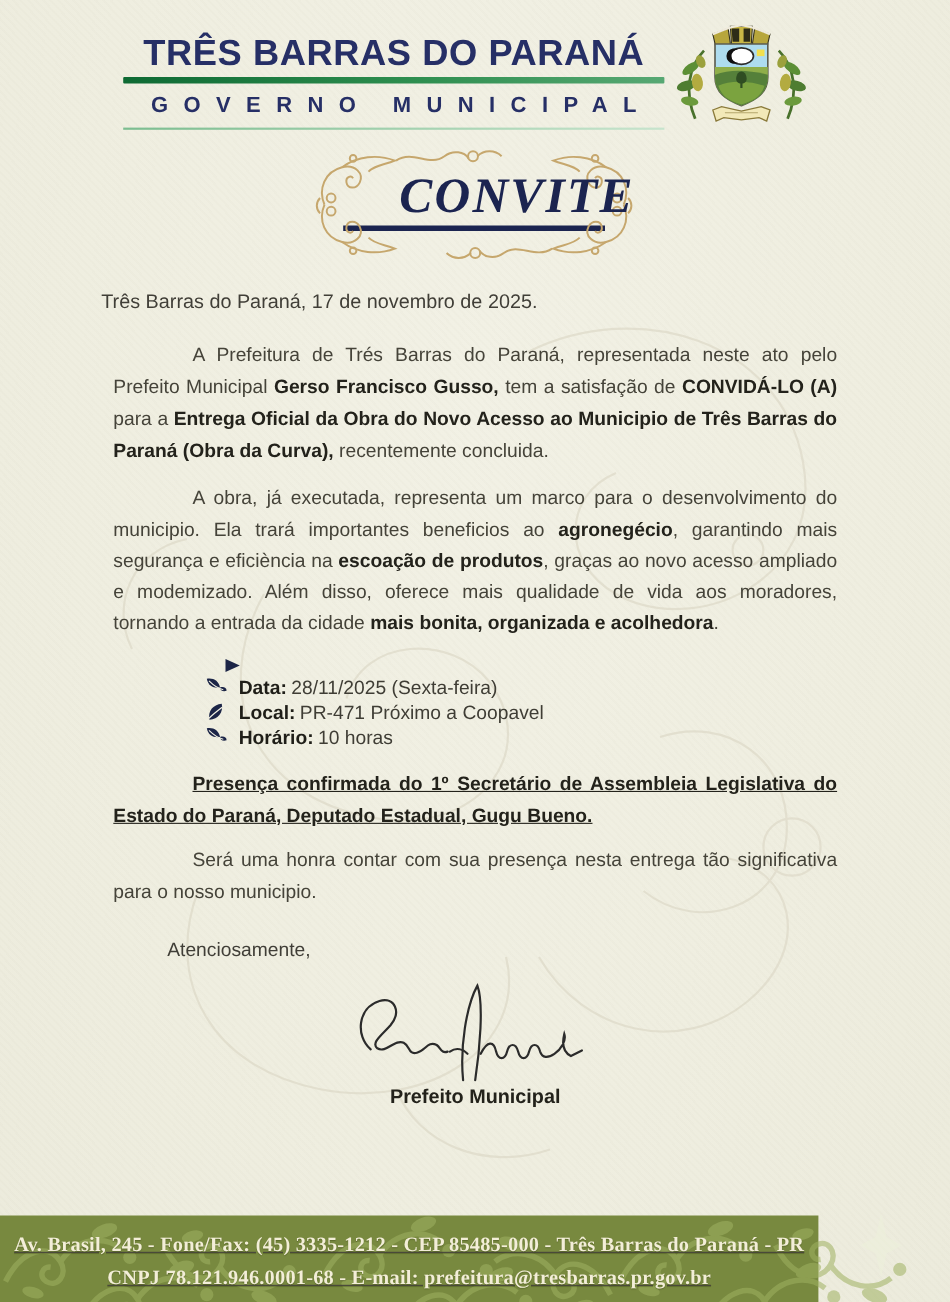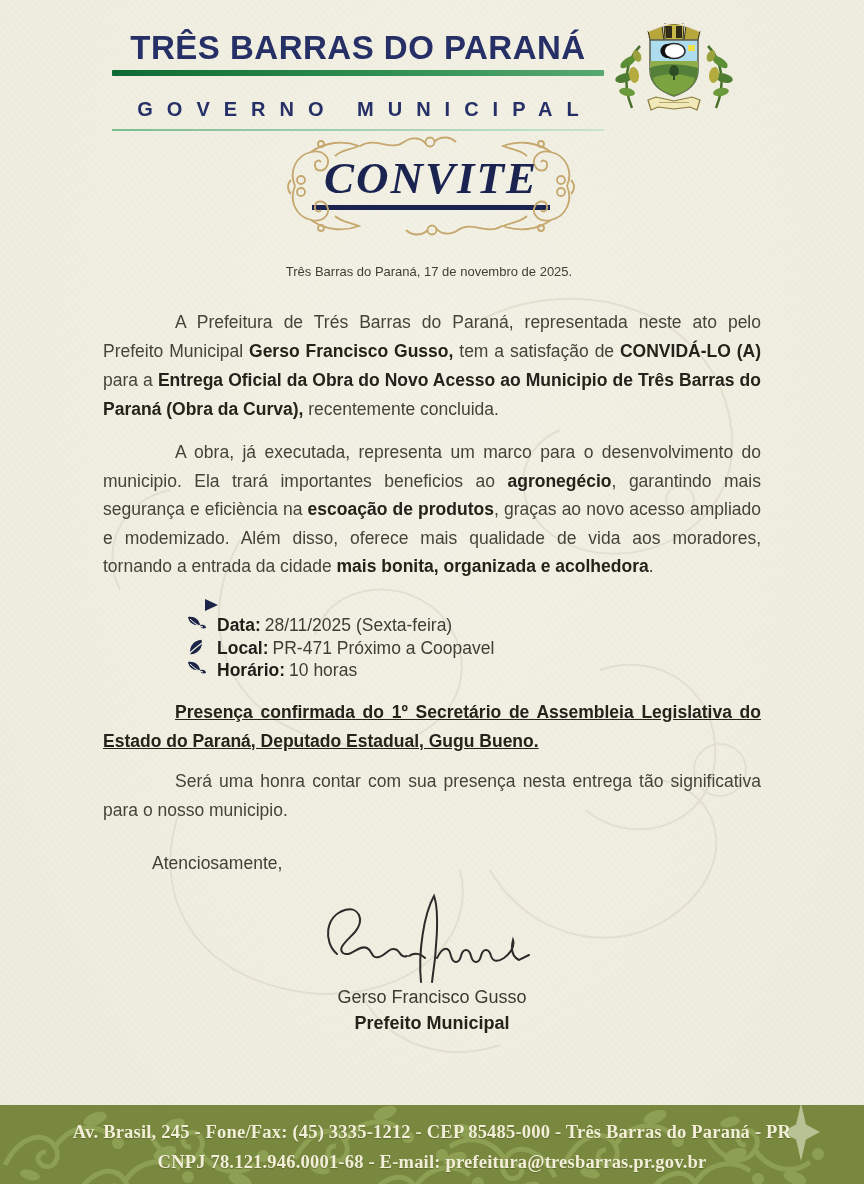--- a/index.html
+++ b/index.html
@@ -15,35 +15,35 @@
     background:
       repeating-linear-gradient(47deg, rgba(120,110,80,0.018) 0 2px, transparent 2px 5px),
       radial-gradient(ellipse at 50% 30%, #f2f1e5 0%, #efeee0 60%, #ecebdc 100%);
   }
   
   .watermark{position:absolute;left:60px;top:250px;opacity:.65;pointer-events:none;}
   
   .header-text{position:absolute;left:112px;top:30px;width:492px;text-align:center;}
   .org-title{font-size:33px;font-weight:bold;color:#262f66;letter-spacing:.5px;line-height:36px;}
   .green-bar{height:6px;margin-top:4px;background:linear-gradient(to right,#0e6a33,#2f8f50 55%,#57a873);border-radius:1px;}
-  .org-subtitle{margin-top:22px;font-size:20px;font-weight:bold;color:#262f66;letter-spacing:14px;text-indent:14px;}
+  .org-subtitle{margin-top:9px;font-size:20px;font-weight:bold;color:#262f66;letter-spacing:14px;text-indent:14px;}
   .thin-green{height:2px;margin-top:8px;background:linear-gradient(to right,#7cbd90,#c7e4cd);}
   .crest{position:absolute;left:604px;top:18px;}
   
   .convite-box{position:absolute;left:285px;top:134px;width:292px;height:104px;}
   .convite-flourish{position:absolute;left:0;top:0;}
   .convite-title{
-    position:relative;margin-top:20px;text-align:center;
+    position:relative;margin-top:20px;text-align:right;
     font-family:"Liberation Serif", serif;font-style:italic;font-weight:bold;
     font-size:45px;color:#1b2450;letter-spacing:2px;line-height:48px;
   }
   .convite-underline{width:238px;height:5px;background:#1b2450;margin:3px auto 0;}
   
-  .date-line{position:absolute;left:108px;top:264px;width:642px;text-align:center;
-    font-size:13px;color:#403e37;}
+  .date-line{position:absolute;left:92px;top:264px;width:642px;text-align:left;
+    font-size:18px;color:#403e37;}
   .letter-body{position:absolute;left:92px;top:300px;width:680px;}
   .para{
     text-align:justify;text-indent:72px;
     font-size:17.5px;line-height:29px;color:#454339;margin:11px;
   }
   .para b{color:#23221b;}
   .p1{margin-top:8px;}
   .p2{margin-top:14px;line-height:28.5px;}
   .p3{margin-top:16px;}
   .p3 b{font-weight:bold;text-decoration:underline;}
@@ -56,21 +56,21 @@
   .arrow-item .bullet-holder{left:18px;}
   .arrow-shape{
     display:inline-block;width:0;height:0;margin-top:3px;
     border-left:13px solid #1c2547;border-top:6px solid transparent;border-bottom:6px solid transparent;
   }
   .closing{margin-top:28px;font-size:17.5px;color:#403e37;text-indent:60px;}
   .sign-wrap{margin-top:10px;text-align:center;}
   .signer-name{font-size:18px;color:#3c3a33;line-height:26px;}
   .signer-title{font-size:18px;font-weight:bold;color:#23221b;line-height:26px;}
   
-  .footer{position:absolute;left:0;top:1105px;width:864px;height:79px;background:#78893f;overflow:visible;}
+  .footer{position:absolute;left:0;top:1105px;width:744px;height:79px;background:#78893f;overflow:visible;text-decoration:underline;}
   .footer-pattern{position:absolute;left:0;top:0;opacity:.55;}
   .footer-text{position:relative;text-align:center;padding-top:12px;
     font-family:"Liberation Serif", serif;font-weight:bold;color:#f3eed8;
     font-size:18.5px;line-height:30px;letter-spacing:.2px;
     text-shadow:0 1px 1px rgba(40,50,10,.35);}
   .footer-star{
     position:absolute;left:782px;top:-2px;width:38px;height:58px;
     background:rgba(236,241,219,.55);
     clip-path:polygon(50% 0,63% 37%,100% 50%,63% 63%,50% 100%,37% 63%,0 50%,37% 37%);
   }
@@ -225,21 +225,20 @@
 
     <div class="sign-wrap">
       <svg width="270" height="100" viewBox="0 0 270 100" style="display:block;margin:6px auto 0;">
         <g fill="none" stroke="#2b2b2b" stroke-width="2" stroke-linecap="round">
           <path d="M40,70 C26,58 28,32 48,26 C62,22 68,36 58,48 C50,57 40,64 46,69 C54,74 62,60 70,64 C76,67 74,75 82,73 C90,71 92,62 100,66 C104,69 104,74 110,72"></path>
           <path d="M124,98 C121,68 127,30 137,12 C143,28 139,72 135,98"></path>
           <path d="M112,72 C118,68 124,70 128,74"></path>
           <path d="M140,74 C146,62 152,62 154,72 C156,80 162,80 164,72 C166,64 172,64 174,72 C176,80 182,80 184,72 C186,64 192,64 194,72 C196,78 201,78 207,74 C213,70 218,62 216,56 C214,64 214,72 222,76 L232,71"></path>
         </g>
       </svg>
-      <div class="signer-name">Gerso Francisco Gusso</div>
       <div class="signer-title">Prefeito Municipal</div>
     </div>
   </div>
 
   <div class="footer">
     <svg class="footer-pattern" width="864" height="79" viewBox="0 0 864 79">
       <defs>
         <g id="vine" fill="none" stroke="#9fb162" stroke-width="5">
           <path d="M5,60 C20,30 45,25 55,42 C62,54 52,66 42,60 C35,56 38,46 46,47"></path>
           <path d="M55,42 C70,20 95,18 110,30"></path>

